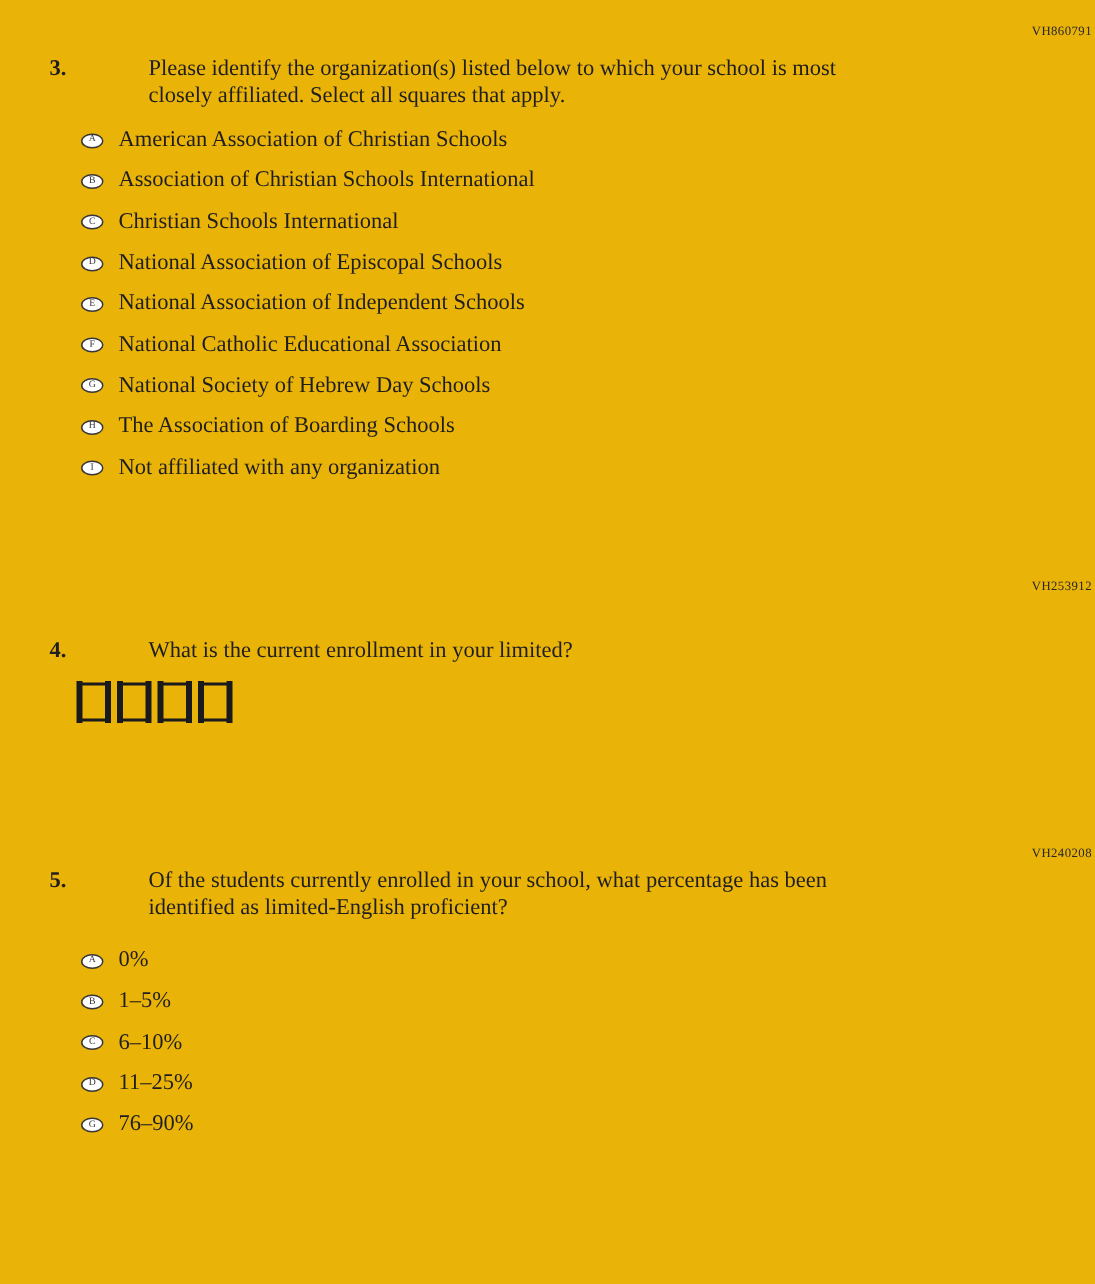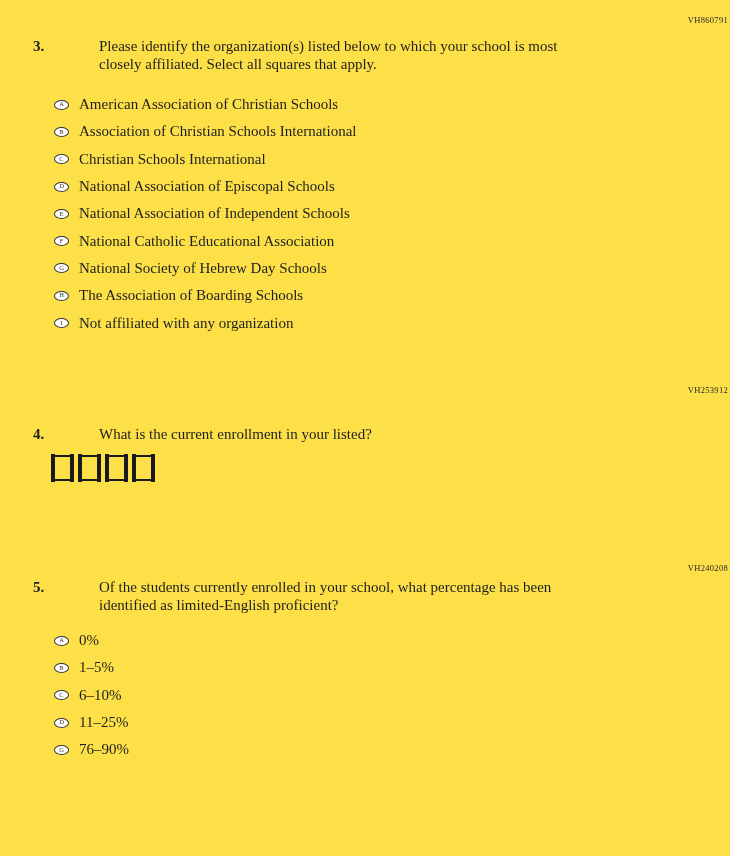--- a/index.html
+++ b/index.html
@@ -1,20 +1,20 @@
 <!DOCTYPE html>
 <html><head>
 <meta charset="utf-8">
 <style>
   html, body { margin: 0; padding: 0; background: #ffffff; }
   .page {
     position: relative;
     width: 730px;
     height: 856px;
-    background: #fde047;
+    background: #eab308;
     font-family: "Liberation Serif", "DejaVu Serif", serif;
     color: #1e1e21;
     overflow: hidden;
   }
   .code {
     position: absolute;
     right: 2px;
     font-size: 8.5px;
     letter-spacing: 0.3px;
     color: #26262a;
@@ -26,21 +26,21 @@
     flex: none;
     width: 22px;
     font-weight: bold;
     font-size: 15px;
     line-height: 18px;
   }
   .q-text { font-size: 15px; line-height: 18px; margin-left: 44px; }
   .q-line { white-space: nowrap; }
   .q-line b { font-weight: normal; }
 
-  .options { margin-left: 21px; margin-top: 18px; }
+  .options { margin-left: 21px; margin-top: 7px; }
   .options.pct { margin-top: 13px; }
   .opt { display: flex; align-items: center; height: 27.3px; }
   .oval {
     flex: none;
     box-sizing: border-box;
     width: 15px;
     height: 10px;
     border: 1.2px solid #36363a;
     border-radius: 50%;
     display: flex;
@@ -126,21 +126,21 @@
       </div>
     </div>
   </section>
 
   <span class="code" style="top:386px">VH253912</span>
 
   <section class="question" style="top:425px">
     <div class="q-head">
       <span class="q-num">4.</span>
       <div class="q-text">
-        <div class="q-line">What is the current enrollment in your listed?</div>
+        <div class="q-line">What is the current enrollment in your limited?</div>
       </div>
     </div>
     <div class="dboxes">
       <div class="dbox">
           <i class="mid"></i>
         </div>
       <div class="dbox">
           <i class="mid"></i>
         </div>
       <div class="dbox">

